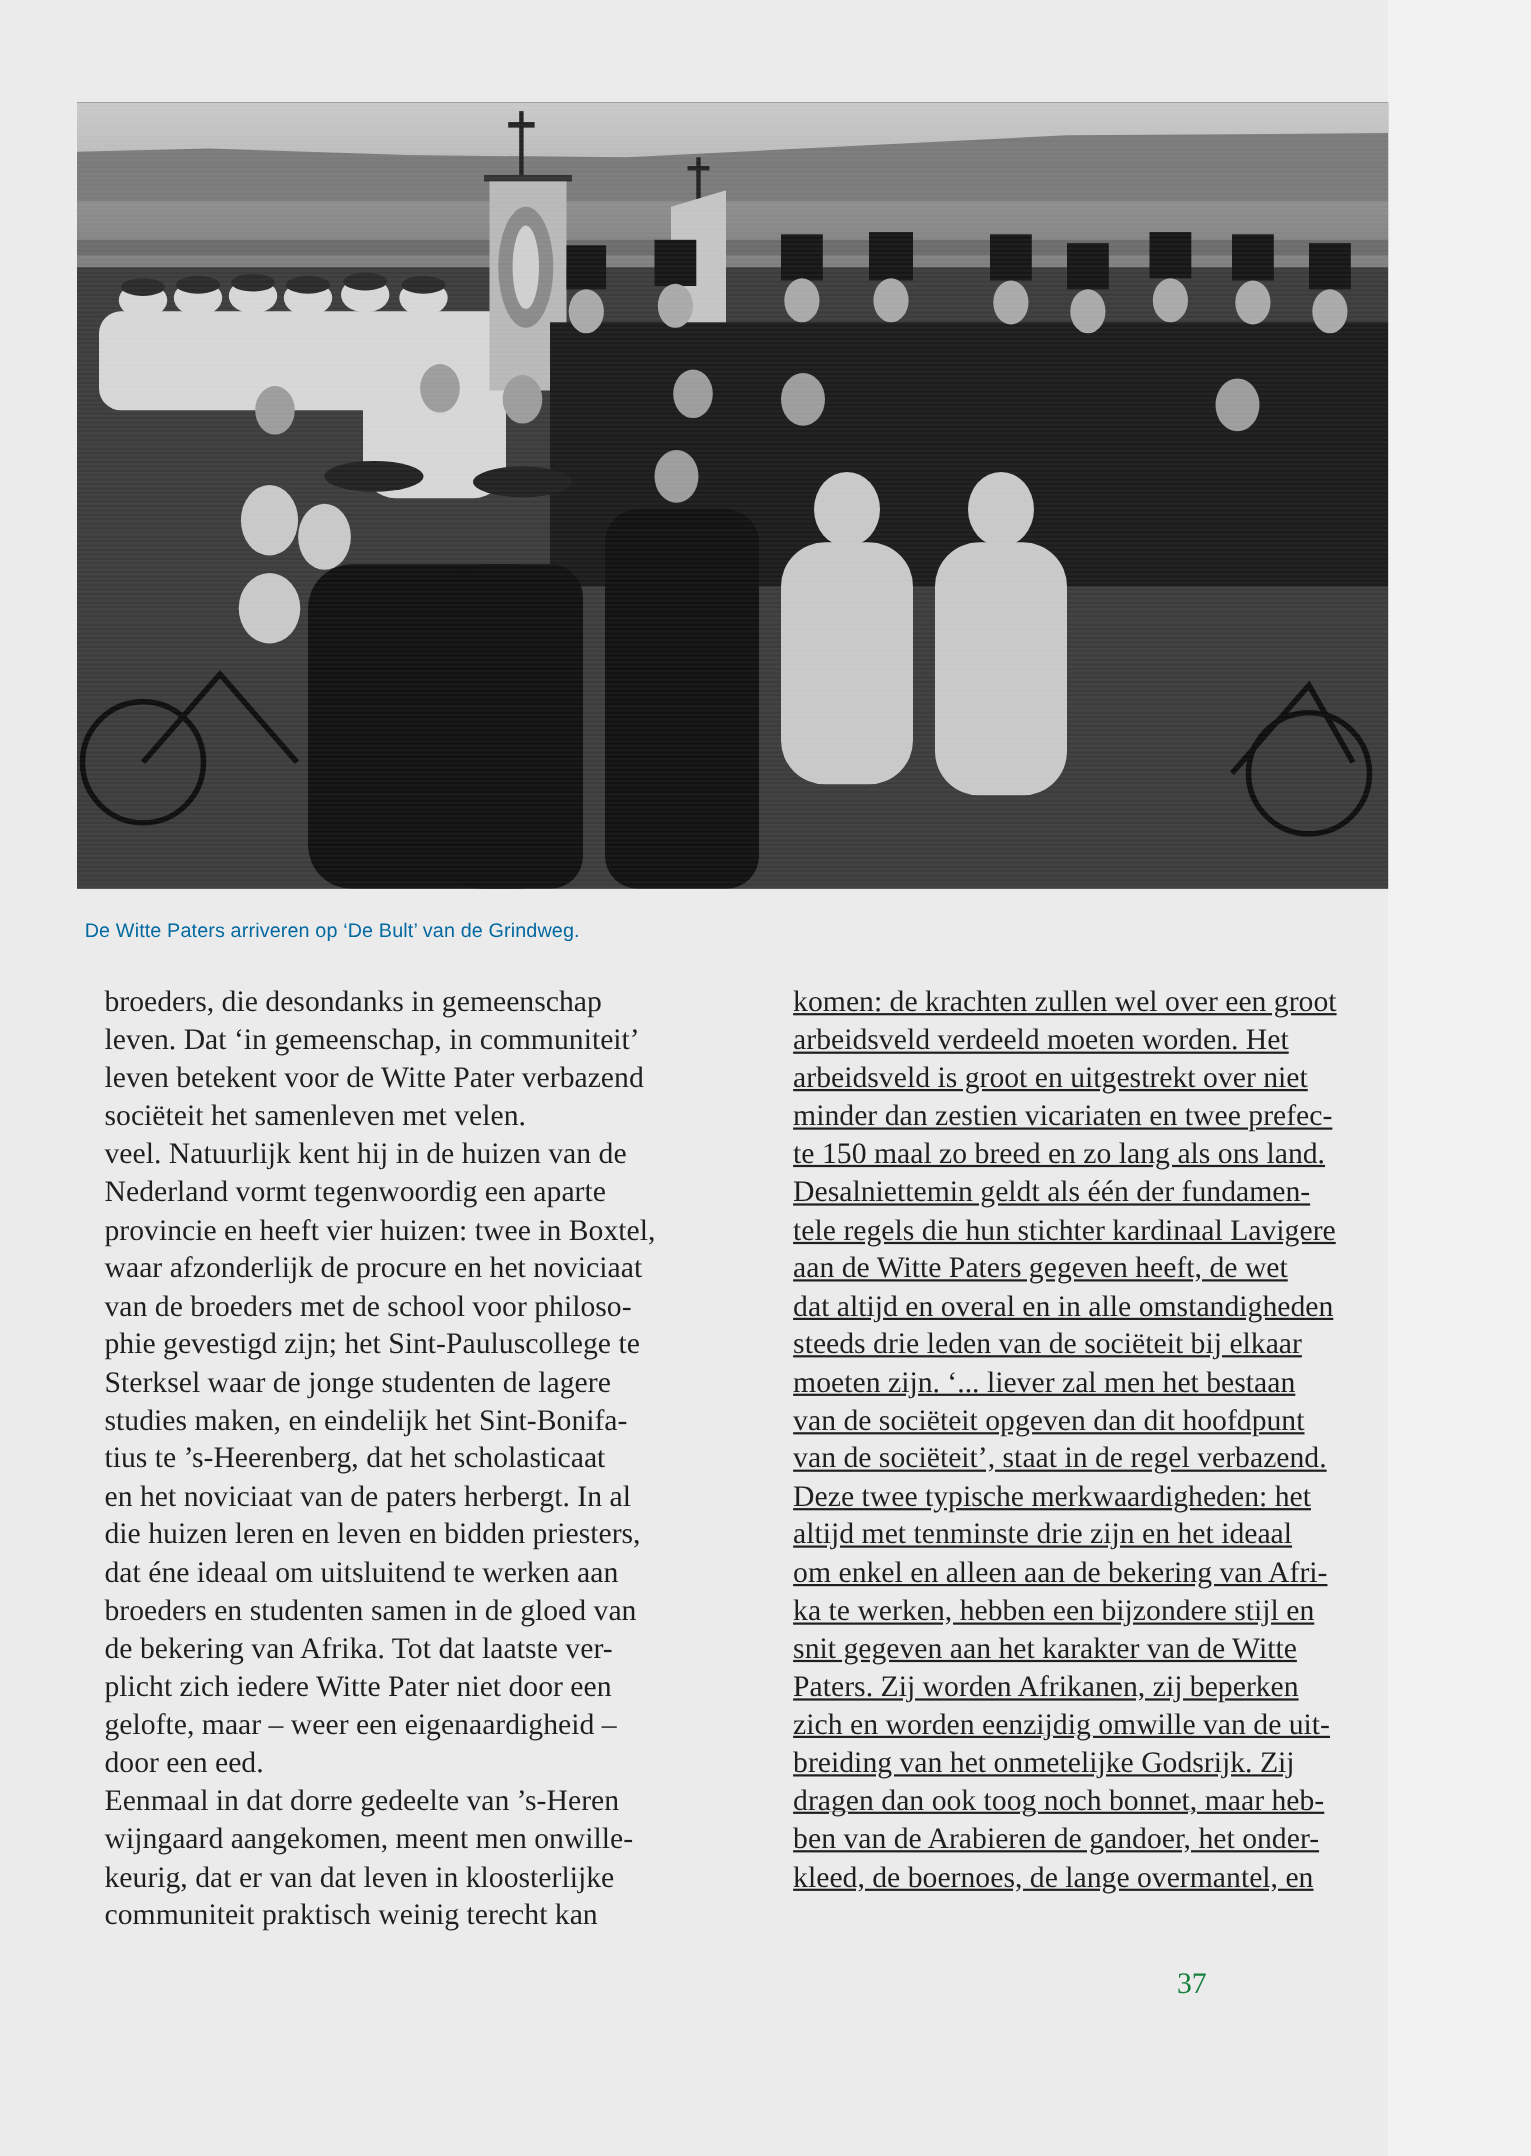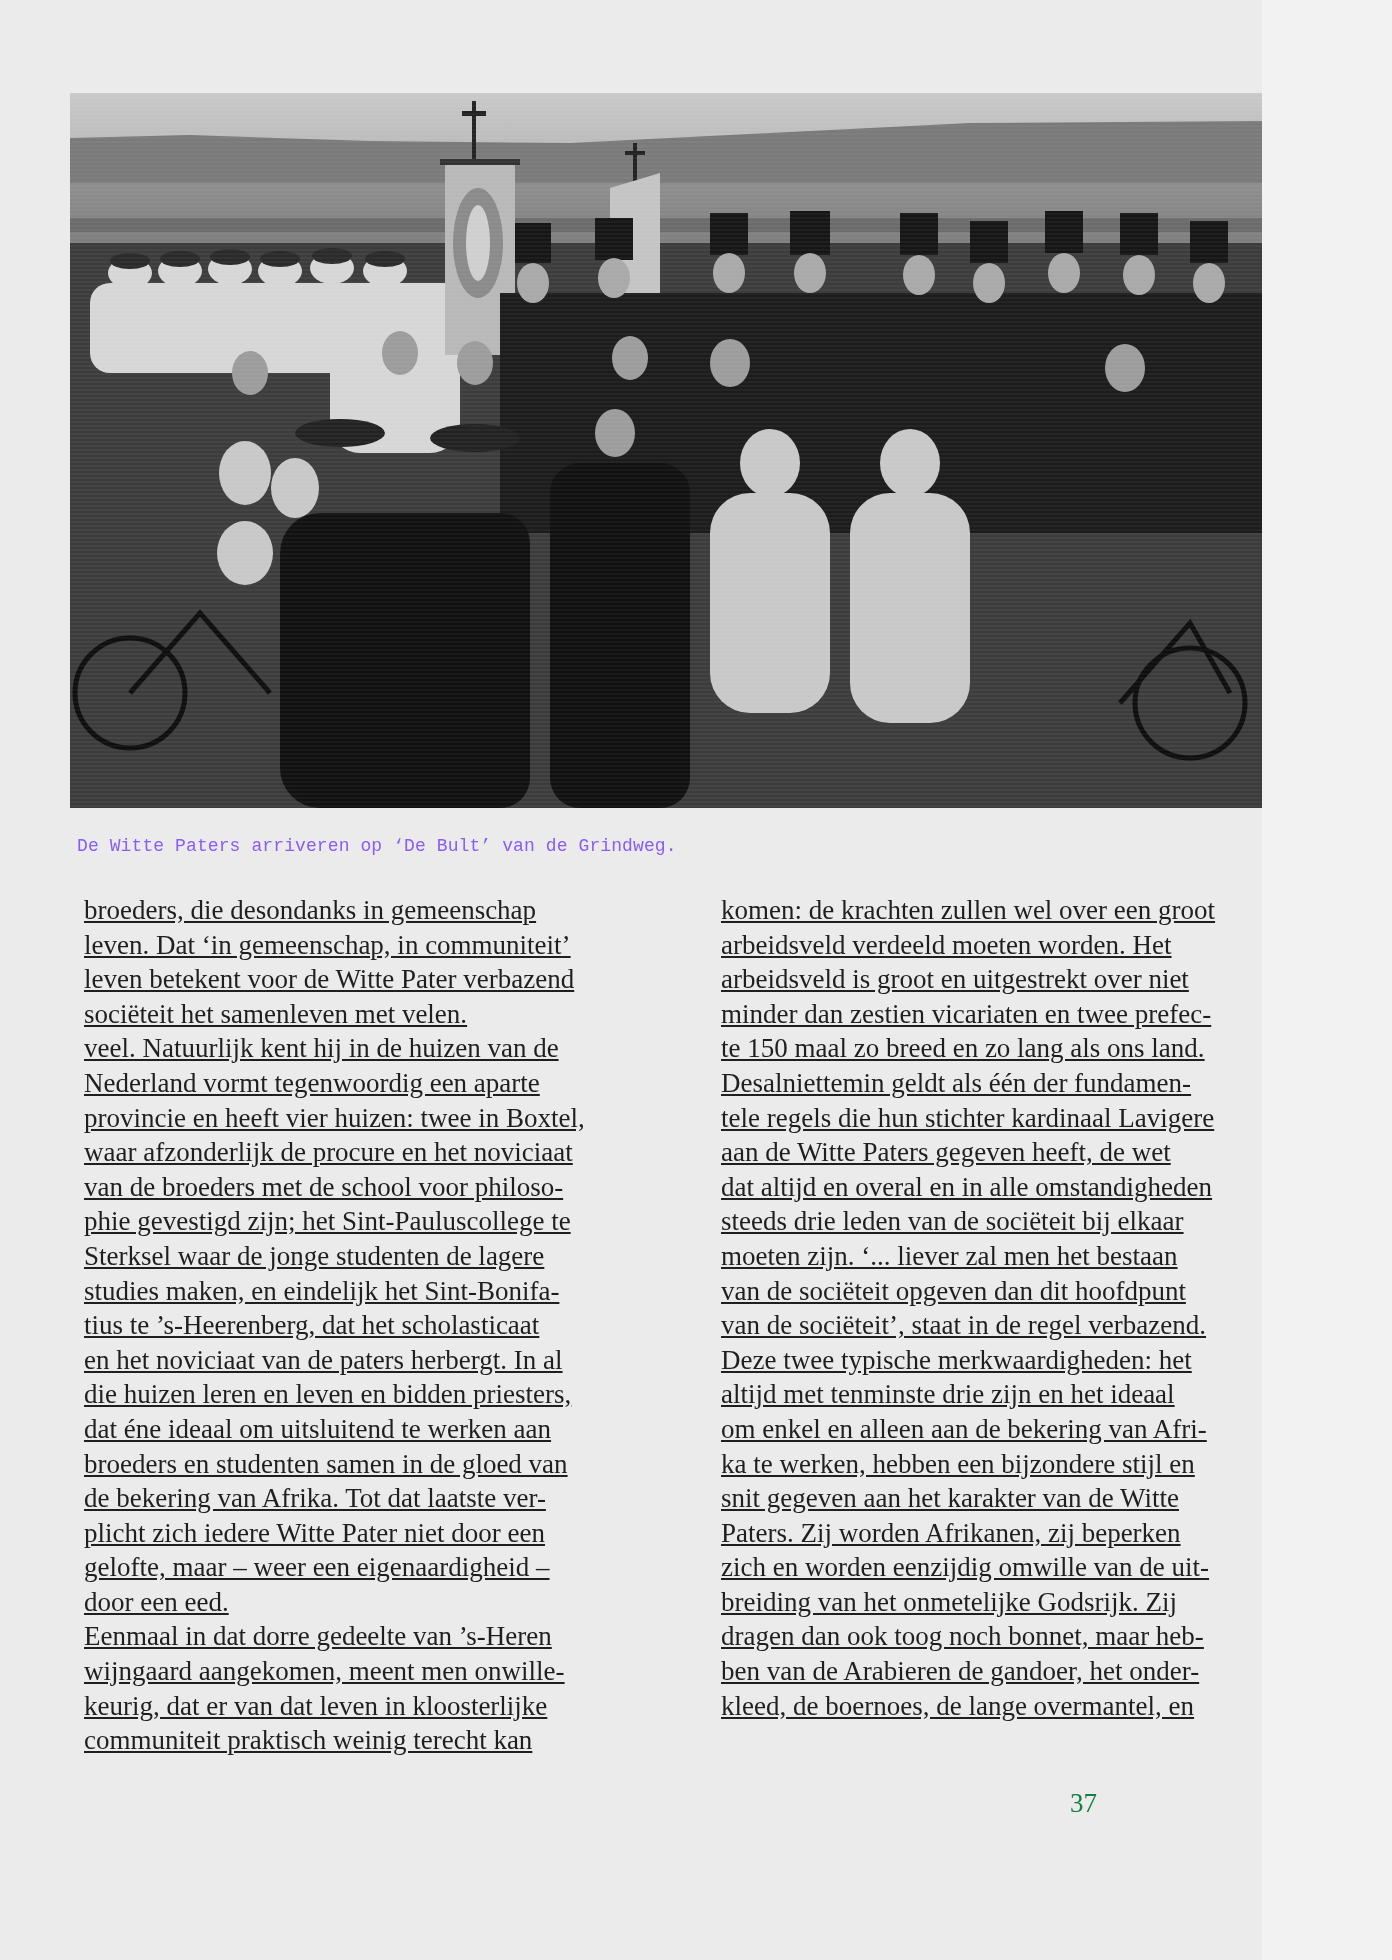--- a/index.html
+++ b/index.html
@@ -36,40 +36,40 @@
     width: 1192px;
     height: 715px;
     overflow: hidden;
     background: #555;
   }
   .photo svg { display: block; }
   .caption {
     position: absolute;
     left: 77px;
     top: 836px;
-    font-family: Liberation Mono, monospace;
+    font-family: Liberation Sans, sans-serif;
     font-size: 18px;
-    color: #8b5cf6;
+    color: #0369a1;
     letter-spacing: 0.1px;
     white-space: nowrap;
   }
   .column {
     position: absolute;
     top: 893px;
     width: 590px;
     font-family: "Liberation Serif", "DejaVu Serif", serif;
     font-size: 27px;
     line-height: 34.6px;
     color: #1f1f1f;
   }
   .column .line {
     display: block;
     white-space: nowrap;
   }
-  .col-left { left: 84px; text-decoration: underline; }
+  .col-left { left: 95px; }
   .col-right { left: 721px; text-decoration: underline; }
   .page-number {
     position: absolute;
     left: 1070px;
     top: 1788px;
     font-family: "Liberation Serif", "DejaVu Serif", serif;
     font-size: 27px;
     color: #15803d;
   }
 </style>

